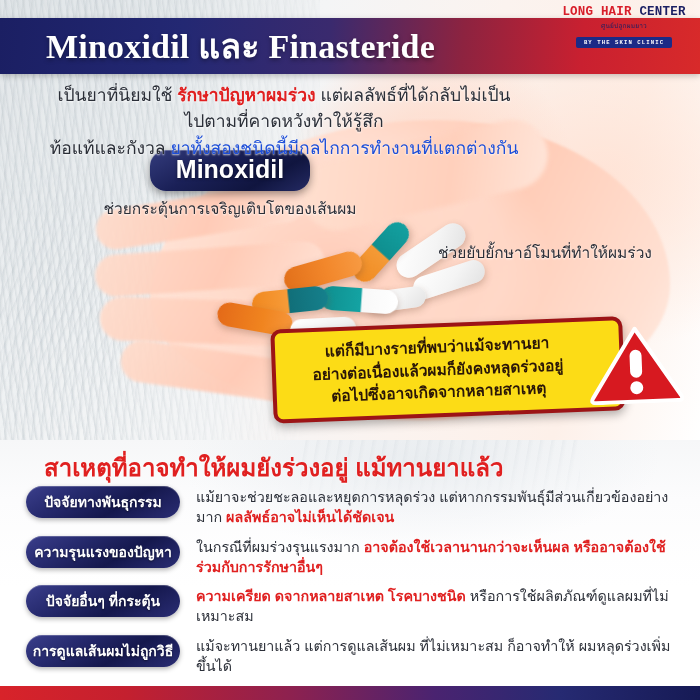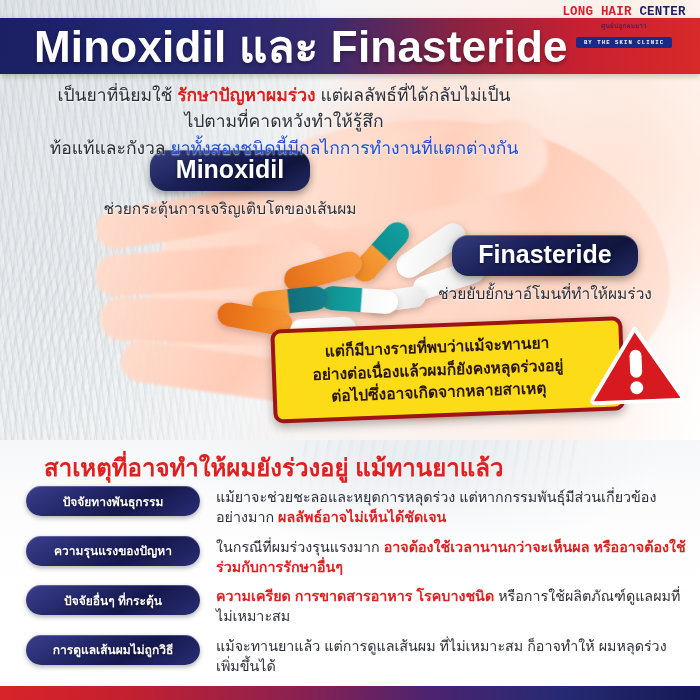--- a/index.html
+++ b/index.html
@@ -76,22 +76,22 @@
         box-shadow:0 3px 7px rgba(120,80,60,.3);}
 
   
   .titlebar{
     position:absolute;left:0;top:18px;width:700px;height:56px;
     background:linear-gradient(95deg,#1b1f63 0%,#232873 26%,#3a2a6e 47%,#8d2340 66%,#c92030 83%,#d82a2a 100%);
     display:flex;align-items:center;
     box-shadow:0 2px 6px rgba(0,0,0,.22);
   }
   .titlebar h1{
-    margin:0 0 0 34px;color:#fff;font-size:44px;font-weight:bold;letter-spacing:.2px;
-    text-shadow:0 2px 4px rgba(0,0,0,.38);white-space:nowrap;
+    margin:0 0 0 46px;color:#fff;font-size:34px;font-weight:bold;letter-spacing:.2px;
+    text-shadow:0 2px 4px rgba(0,0,0,.38);white-space:nowrap;font-family:Liberation Serif, serif;
   }
 
   
   .logo{position:absolute;right:12px;top:6px;width:128px;text-align:center;font-family:Liberation Mono, monospace;}
   .logo-main{font-size:12.5px;font-weight:bold;letter-spacing:.2px;line-height:1;white-space:nowrap;}
   .logo-main .red{color:#d81e2a;}
   .logo-main .navy{color:#1b1f63;}
   .logo-sub{font-size:6.5px;color:#1b1f63;margin-top:2.5px;letter-spacing:.2px;}
   .logo-badge{
     display:inline-block;margin-top:3px;padding:2px 8px;border-radius:2px;
@@ -160,23 +160,23 @@
   }
   .sectitle{
     position:absolute;left:44px;top:8px;
     font-size:24px;font-weight:bold;color:#e02020;white-space:nowrap;
     text-shadow:0 1px 2px rgba(255,255,255,.9);
   }
 
   .rows{position:absolute;left:0;top:46px;width:700px;}
   .row{display:flex;align-items:flex-start;margin-bottom:8px;padding:0 14px 0 26px;box-sizing:border-box;}
   .badge{
-    flex:0 0 auto;width:174px;min-height:30px;
+    flex:0 0 auto;width:154px;min-height:30px;
     background:linear-gradient(150deg,#3b3f8c 0%,#262a6e 30%,#15184d 62%,#2a2d74 100%);
-    border-radius:18px;color:#fff;font-size:12px;font-weight:bold;
+    border-radius:18px;color:#fff;font-size:14px;font-weight:bold;
     display:flex;align-items:center;justify-content:center;text-align:center;
     padding:5px 6px;box-sizing:border-box;
     box-shadow:0 2px 5px rgba(0,0,0,.3), inset 0 1px 0 rgba(255,255,255,.22);
     text-shadow:0 1px 2px rgba(0,0,0,.45);
   }
   .rowtext{
     flex:1 1 auto;margin-left:16px;padding-top:1px;
     font-size:14.3px;line-height:1.42;color:#2b2f38;
   }
   .rowtext .hl{color:#e02020;font-weight:bold;}
@@ -224,21 +224,20 @@
     <div class="pill" style="left:290px;top:318px;width:66px;height:22px;transform:rotate(-3deg);overflow:hidden;">
       <i style="background:linear-gradient(90deg,#ffffff 0%,#f0f0f0 100%);"></i>
     </div>
 
     <div class="drug" id="drug-minoxidil">
       <span class="chip">Minoxidil</span>
       <div class="desc">ช่วยกระตุ้นการเจริญเติบโตของเส้นผม</div>
     </div>
 
     <div class="drug" id="drug-finasteride">
-      <span class="chip">Finasteride</span>
       <div class="desc">ช่วยยับยั้กษาอ์โมนที่ทำให้ผมร่วง</div>
     </div>
 
     <div class="warnwrap">
       <div class="warnbox">
         <div class="wt">
           <span>แต่ก็มีบางรายที่พบว่าแม้จะทานยา</span><br>
           <span>อย่างต่อเนื่องแล้วผมก็ยังคงหลุดร่วงอยู่</span><br>
           <span>ต่อไปซึ่งอาจเกิดจากหลายสาเหตุ</span>
         </div>
@@ -284,21 +283,21 @@
       <div class="row">
         <div class="badge">ความรุนแรงของปัญหา</div>
         <div class="rowtext">
           <span>ในกรณีที่ผมร่วงรุนแรงมาก </span><span class="hl">อาจต้องใช้เวลานานกว่าจะเห็นผล หรืออาจต้องใช้ร่วมกับการรักษาอื่นๆ</span><span></span>
         </div>
       </div>
 
       <div class="row">
         <div class="badge">ปัจจัยอื่นๆ ที่กระตุ้น</div>
         <div class="rowtext">
-          <span></span><span class="hl">ความเครียด การขาดสารอาหาร โรคบางชนิด</span><span> หรือการใช้ผลิตภัณฑ์ดูแลผมที่ไม่เหมาะสม</span>
+          <span></span><span class="hl">ความเครียด ดจากหลายสาเหต โรคบางชนิด</span><span> หรือการใช้ผลิตภัณฑ์ดูแลผมที่ไม่เหมาะสม</span>
         </div>
       </div>
 
       <div class="row">
         <div class="badge">การดูแลเส้นผมไม่ถูกวิธี</div>
         <div class="rowtext">
           <span>แม้จะทานยาแล้ว แต่การดูแลเส้นผม ที่ไม่เหมาะสม ก็อาจทำให้ ผมหลุดร่วงเพิ่มขึ้นได้</span><span class="hl"></span><span></span>
         </div>
       </div>
     </div>

